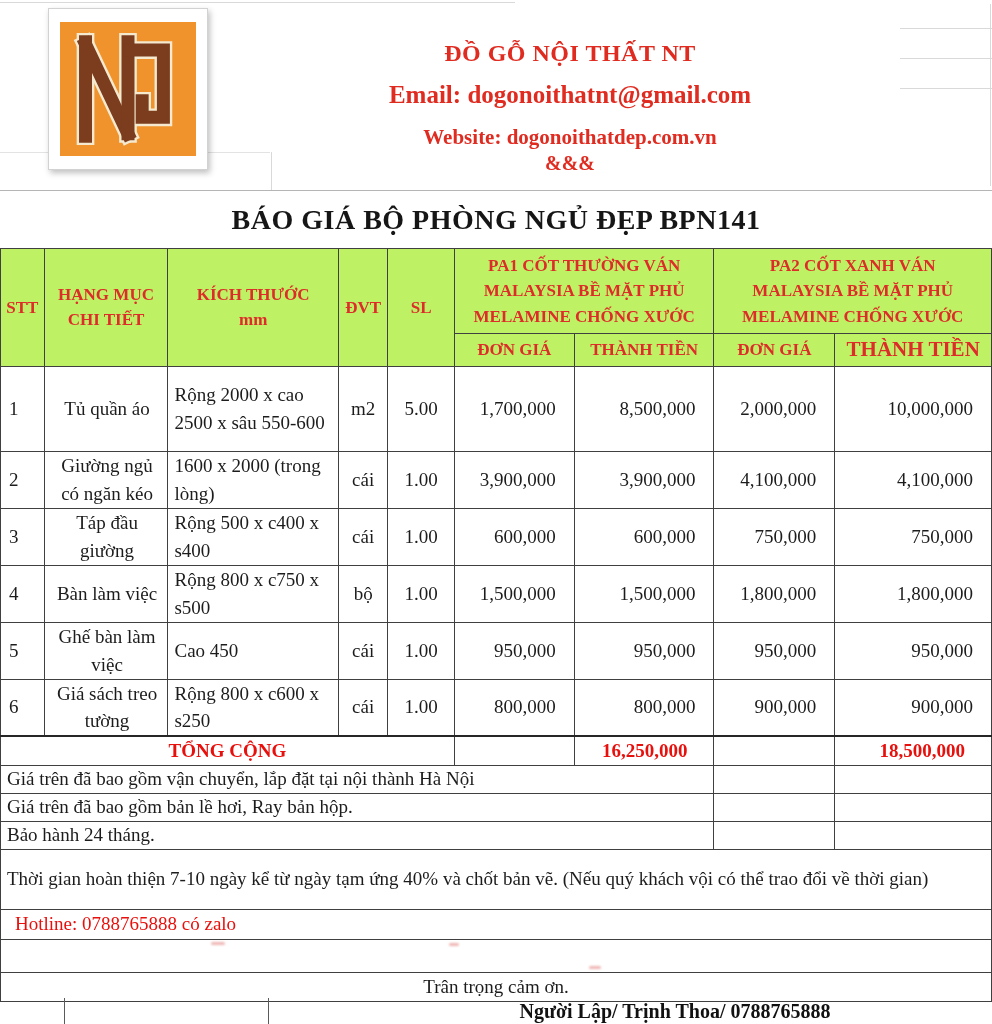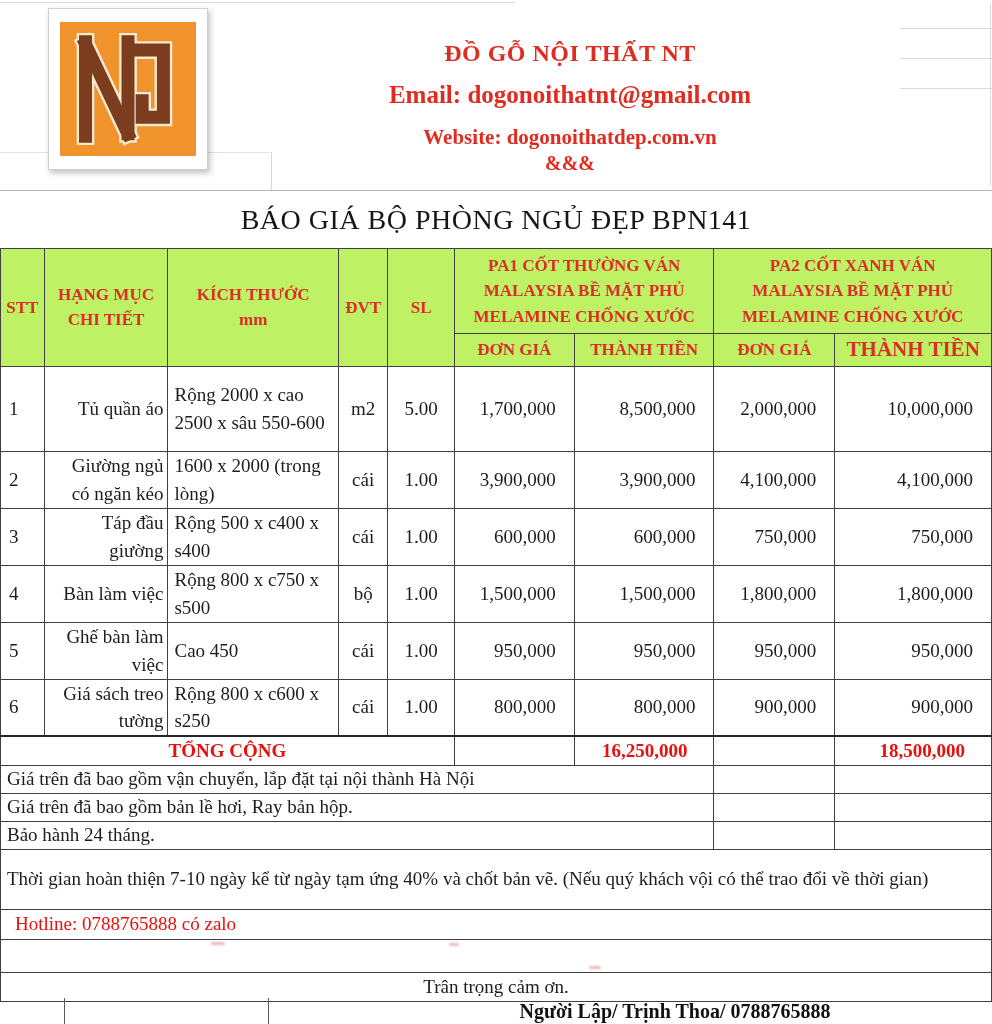--- a/index.html
+++ b/index.html
@@ -29,21 +29,21 @@
   .company-name { font-size:24px; letter-spacing:0.5px; margin-bottom:14px; }
   .company-email { font-size:25px; margin-bottom:16px; }
   .company-website { font-size:21px; margin-bottom:2px; }
   .company-amp { font-size:20px; }
 
   
   .title-row {
     position:absolute; left:0; top:190px; width:992px; height:58px;
     border-top:1px solid #b5b5b5;
     display:flex; align-items:center; justify-content:center;
-    font-size:28px; font-weight:normal; color:#161616; letter-spacing:0.5px;
+    font-size:28px; font-weight:bold; color:#161616; letter-spacing:0.5px;
   }
 
   
   table.quote {
     position:absolute; left:0; top:248px; width:992px;
     border-collapse:collapse; table-layout:fixed;
     font-size:19px;
   }
   table.quote th, table.quote td { border:1px solid #404040; overflow:hidden; vertical-align:middle; }
   thead th {
@@ -57,21 +57,21 @@
   .r1    { height:85px; }
   .r     { height:57px; }
   .r-total { height:29px; }
   .r-note  { height:28px; }
   .r-lead  { height:60px; }
   .r-hot   { height:30px; }
   .r-blank { height:33px; }
   .r-thanks{ height:29px; }
 
   td.c-stt  { text-align:left; padding-left:8px; }
-  td.c-item { text-align:right; padding-left:6px; padding-right:4px; line-height:1.45;margin-top:47px; }
+  td.c-item { text-align:center; padding-left:6px; padding-right:4px; line-height:1.45;margin-top:47px; }
   td.c-size { text-align:left; padding-left:6px; padding-right:4px; line-height:1.45;margin-left:24px; }
   td.c-mid  { text-align:center; }
   td.c-num  { text-align:right; padding-right:18px; }
 
   tr.r-total td { border-top:2px solid #262626; }
   td.total-label { color:#e8100c; font-weight:bold; text-align:center; }
   td.total-num   { color:#e8100c; font-weight:bold; text-align:right; padding-right:26px; }
 
   td.note-text { text-align:left; padding-left:6px; }
   td.lead-text { text-align:left; padding-left:6px; line-height:1.55; }

